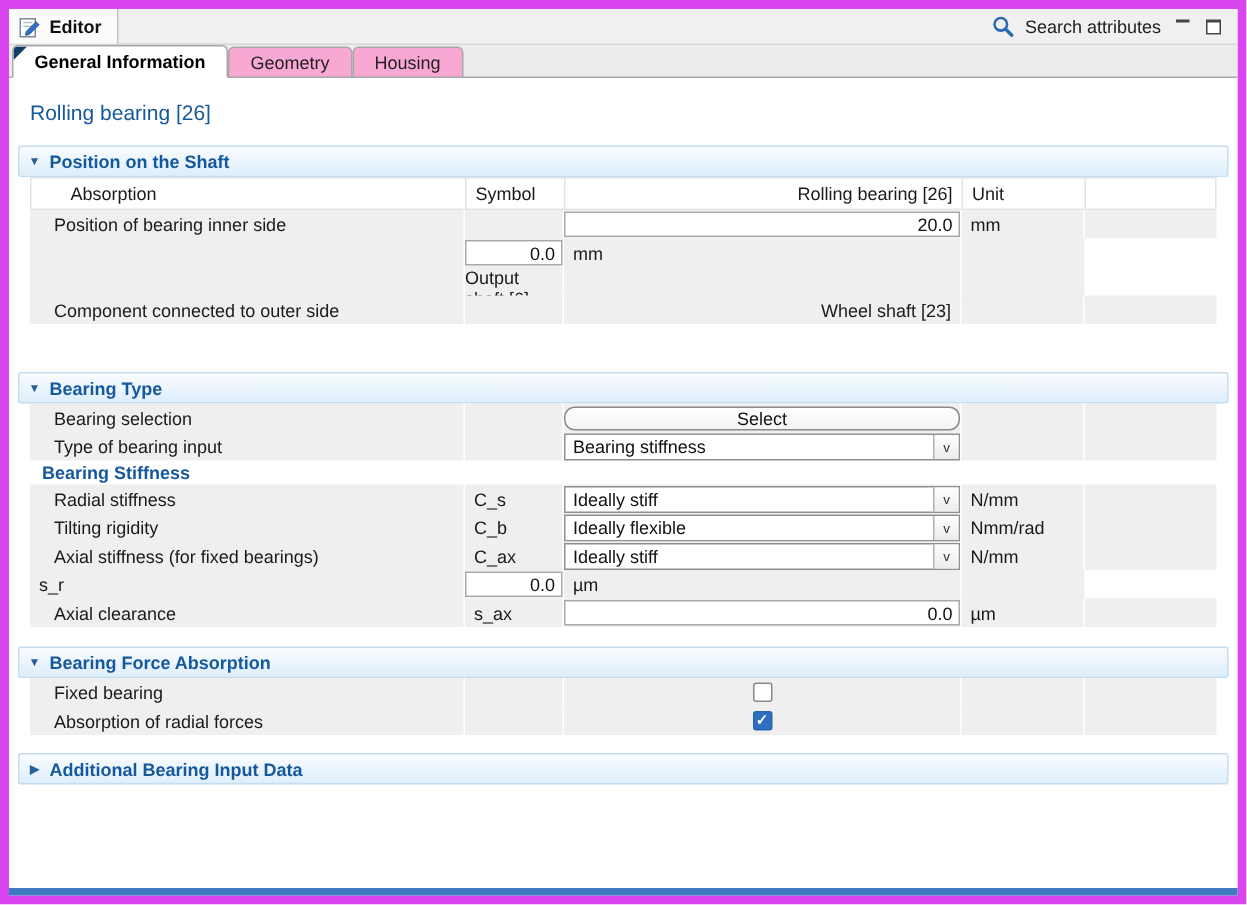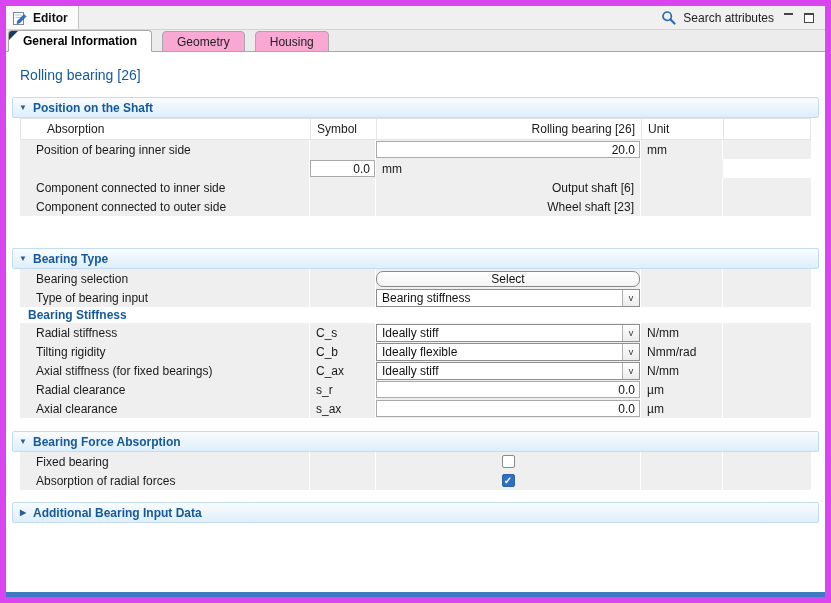--- a/index.html
+++ b/index.html
@@ -36,21 +36,21 @@
   .search-label{ font-size:12px; color:#222; }
   .win-btn{ display:inline-flex; align-items:center; justify-content:center; width:14px; height:14px; }
   .min-glyph{ width:9px; height:3px; border-top:2px solid #444; margin-bottom:7px; }
   .max-glyph{ width:10px; height:10px; border:1px solid #444; border-top-width:2px; background:#fff; }
 
   
   .tabstrip{
     height:22px; background:#ececec;
     border-bottom:1px solid #a8a8a8;
     display:flex; align-items:flex-end;
-    padding-left:2px; gap:10px;
+    padding-left:2px; gap:0;
     flex:0 0 auto;
   }
   .tab{
     position:relative;
     height:21px; padding:0 14px;
     display:flex; align-items:center;
     background:#f9a8d4;
     border:1px solid #a8a8a8; border-bottom:1px solid #a8a8a8;
     border-radius:4px 4px 0 0;
     margin-bottom:-1px;
@@ -254,21 +254,20 @@
       <div class="trow gray">
         <div class="cell sym"></div>
         <div class="cell val">
           <input type="text" class="num-input" value="0.0" style="">
         </div>
         <div class="cell unit">mm</div>
         <div class="cell extra"></div>
       </div>
 
       <div class="trow gray">
-        <div class="cell attr">Component connected to inner side</div>
         <div class="cell sym"></div>
         <div class="cell val right">Output shaft [6]</div>
         <div class="cell unit"></div>
         <div class="cell extra"></div>
       </div>
 
       <div class="trow gray">
         <div class="cell attr">Component connected to outer side</div>
         <div class="cell sym"></div>
         <div class="cell val right">Wheel shaft [23]</div>
@@ -349,21 +348,20 @@
             <span class="dd-arrow">v</span>
           </div>
         </div>
         <div class="cell unit">N/mm</div>
         <div class="cell extra"></div>
       </div>
     </div>
 
     <div class="table mt14">
       <div class="trow gray">
-        <div class="cell attr">Radial clearance</div>
         <div class="cell sym">s_r</div>
         <div class="cell val">
           <input type="text" class="num-input" value="0.0" style="">
         </div>
         <div class="cell unit">µm</div>
         <div class="cell extra"></div>
       </div>
 
       <div class="trow gray">
         <div class="cell attr">Axial clearance</div>

